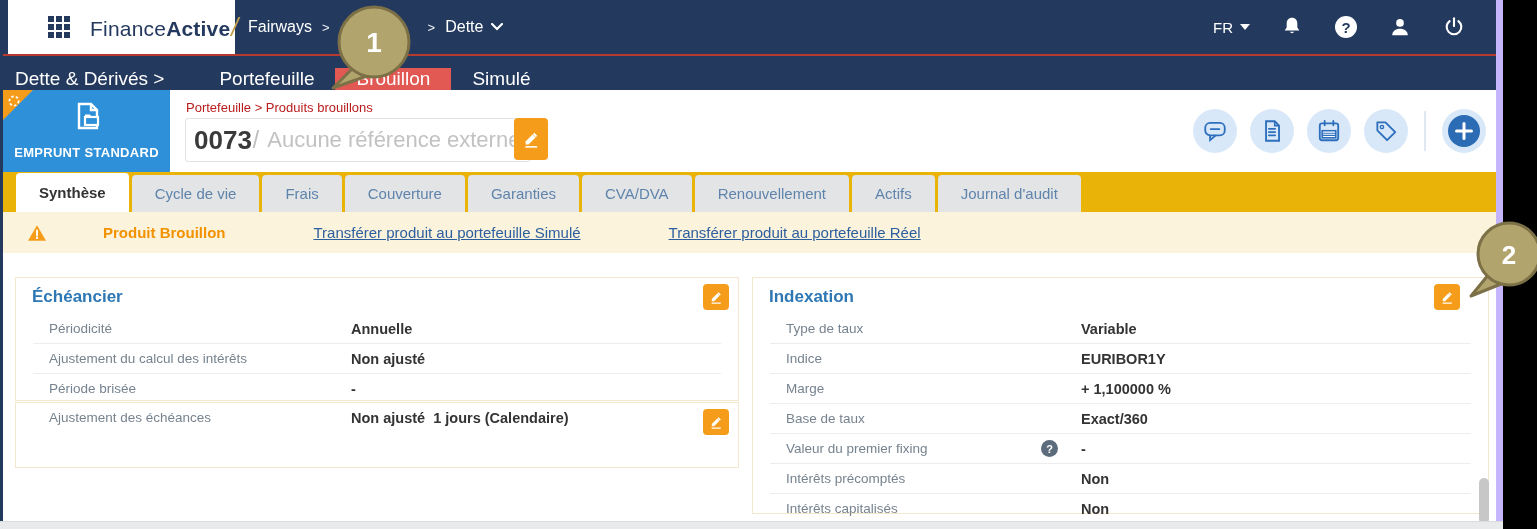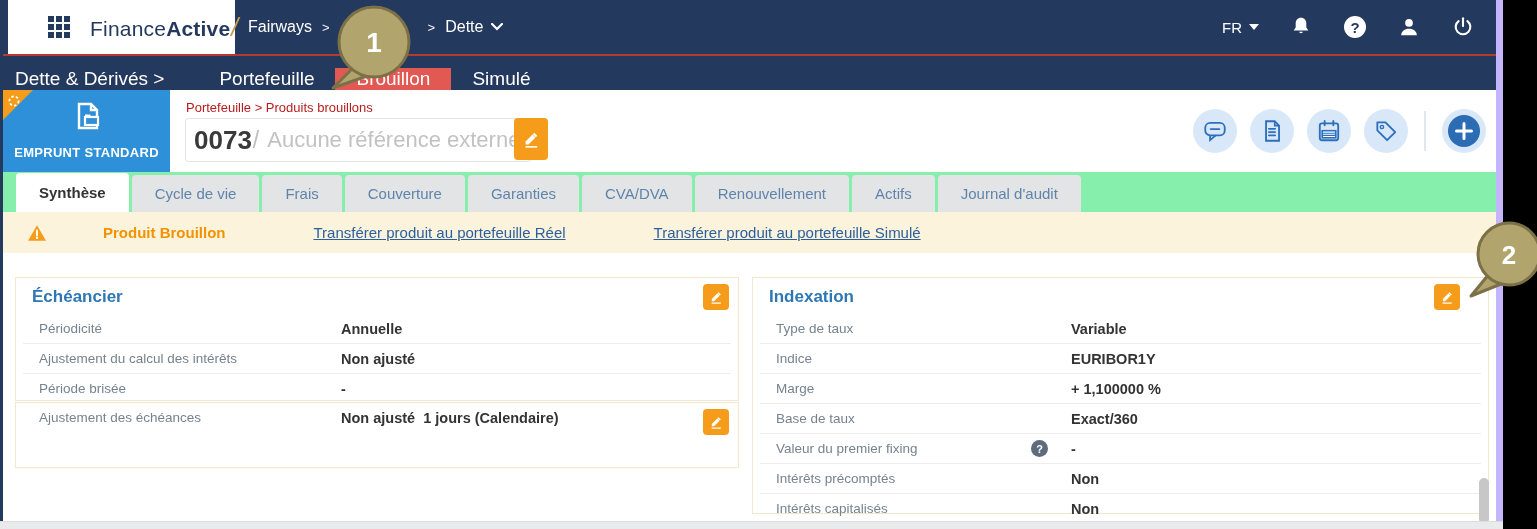--- a/index.html
+++ b/index.html
@@ -17,21 +17,21 @@
   .logo-panel{position:absolute;left:5px;top:0;width:227px;height:54px;background:#fff;display:flex;align-items:center;}
   .grid-icon{display:grid;grid-template-columns:repeat(3,6px);grid-gap:2px;margin-left:40px;}
   .grid-icon i{width:6px;height:6px;background:#24395e;display:block;}
   .logo{margin-left:20px;font-size:21px;color:#24395e;letter-spacing:.2px;}
   .logo b{font-weight:700;}
   .logo .slash{color:#c3a04c;font-size:25px;font-weight:400;margin-left:1px;font-style:italic;}
   .crumb{position:absolute;left:245px;top:0;height:54px;display:flex;align-items:center;color:#fff;font-size:16px;}
   .crumb .sep{margin:0 10px;font-size:13px;opacity:.95;}
   .crumb .gap{width:78px;}
   .chev-down{width:12px;height:8px;margin-left:8px;}
-  .topbar-right{position:absolute;right:7px;top:0;height:54px;display:flex;align-items:center;gap:30px;padding-right:14px;color:#fff;}
+  .topbar-right{position:absolute;right:16px;top:0;height:54px;display:flex;align-items:center;gap:30px;padding-right:14px;color:#fff;}
   .lang{display:flex;align-items:center;gap:7px;font-size:15px;cursor:pointer;}
   .caret{width:0;height:0;border-left:5px solid transparent;border-right:5px solid transparent;border-top:6px solid #fff;}
   .tb-ic{width:24px;height:24px;display:flex;align-items:center;justify-content:center;cursor:pointer;}
   .q-bubble{width:22px;height:22px;border-radius:50%;background:#fff;color:#24395e;font-weight:700;font-size:15px;display:flex;align-items:center;justify-content:center;}
   
   .nav2{position:absolute;left:0;top:56px;width:100%;height:34px;background:#24395e;display:flex;align-items:flex-end;color:#fff;font-size:19px;}
   .nav2 .module{display:flex;align-items:center;padding:0 12px;margin-right:22px;cursor:pointer;}
   .nav2 .ntab{display:flex;align-items:center;padding:0 21px;cursor:pointer;}
   .nav2 .ntab.red{background:#e25853;}
   
@@ -44,37 +44,37 @@
   .pcrumb{position:absolute;left:183px;top:10px;font-size:13px;color:#b91c1c;}
   .ref-box{position:absolute;left:182px;top:28px;height:42px;border:1px solid #e3e3e3;border-radius:3px;display:flex;align-items:center;padding:0 10px 0 8px;}
   .ref-code{font-size:26px;font-weight:700;color:#3a3a3a;}
   .ref-sep{font-size:23px;color:#bdbdbd;margin-left:1px;}
   .ref-text{font-size:22px;color:#c2c2c2;margin-left:8px;}
   .ref-edit{position:absolute;left:511px;top:28px;width:34px;height:42px;background:#f59d1a;border-radius:4px;display:flex;align-items:center;justify-content:center;cursor:pointer;}
   .hicons{position:absolute;right:10px;top:19px;display:flex;align-items:center;gap:13px;}
   .circ{width:44px;height:44px;border-radius:50%;background:#d9e8f9;display:flex;align-items:center;justify-content:center;cursor:pointer;}
   .vdiv{width:2px;height:40px;background:#dfe7f0;margin:0 3px;}
   
-  .tabbar{position:absolute;left:0;top:172px;width:100%;height:40px;background:#86efac;display:flex;align-items:flex-end;padding-left:13px;box-sizing:border-box;}
+  .tabbar{position:absolute;left:0;top:172px;width:100%;height:40px;background:#eab308;display:flex;align-items:flex-end;padding-left:13px;box-sizing:border-box;}
   .tab{height:37px;display:flex;align-items:center;padding:0 23px;background:#e3e4e5;color:#5f84ac;font-size:15px;border-radius:4px 4px 0 0;margin-right:3px;cursor:pointer;white-space:nowrap;}
   .tab.active{background:#fff;color:#333;font-weight:700;height:39px;}
   
   .warnbar{position:absolute;left:0;top:212px;width:100%;height:41px;background:#fbf3dc;display:flex;align-items:center;padding-left:24px;box-sizing:border-box;gap:44px;}
   .warn-title{color:#f39200;font-weight:700;font-size:15px;margin-left:12px;}
   .warn-link{color:#2d5f9e;font-size:15px;text-decoration:underline;margin-left:44px;cursor:pointer;}
   
   .panel{position:absolute;background:#fff;border:1px solid #f3e7cd;box-sizing:border-box;}
   .p1{left:12px;top:277px;width:724px;height:124px;}
   .p2{left:12px;top:402px;width:724px;height:66px;}
   .p3{left:749px;top:277px;width:737px;height:237px;}
   .ptitle{color:#2e77b5;font-size:17px;font-weight:700;padding:9px 16px 7px;}
   .edit-btn{position:absolute;top:6px;width:26px;height:26px;background:#f59d1a;border-radius:4px;display:flex;align-items:center;justify-content:center;cursor:pointer;}
   .p1 .edit-btn,.p2 .edit-btn{right:9px;}
   .p3 .edit-btn{right:28px;}
-  .prow{position:relative;height:29px;display:flex;align-items:center;border-bottom:1px solid #ededed;margin:0 7px;}
+  .prow{position:relative;height:29px;display:flex;align-items:center;border-bottom:1px solid #ededed;margin:0 17px;}
   .prow:last-child{border-bottom:none;}
   .prow .lab{position:absolute;left:16px;color:#76838f;font-size:13.5px;}
   .prow .val{position:absolute;font-size:14.5px;font-weight:700;color:#333;white-space:pre-wrap;}
   .p1 .val,.p2 .val{left:318px;}
   .p3 .val{left:311px;}
   .help-ic{position:absolute;left:271px;top:6px;width:17px;height:17px;border-radius:50%;background:#5d6c7c;color:#fff;font-size:11px;font-weight:700;display:flex;align-items:center;justify-content:center;}
   
   .vthumb{position:absolute;right:7px;top:478px;width:10px;height:46px;background:#c7c7c7;border-radius:5px;}
   .hscroll{position:absolute;left:0;top:521px;width:1503px;height:8px;background:#e9eaeb;border-top:1px solid #dcdcdc;box-sizing:border-box;}
   
@@ -227,22 +227,22 @@
     <span class="tab">Journal d'audit</span>
   </div>
 
   <div class="warnbar">
     <svg width="20" height="18" viewBox="0 0 24 22">
         <path d="M12 1.5 L23 20.5 H1 Z" fill="#f59d1a"></path>
         <path d="M12 8 v6" stroke="#fff" stroke-width="2.4" stroke-linecap="round"></path>
         <circle cx="12" cy="17" r="1.4" fill="#fff"></circle>
       </svg>
     <span class="warn-title">Produit Brouillon</span>
+    <span class="warn-link">Transférer produit au portefeuille Simulé</span>
     <span class="warn-link">Transférer produit au portefeuille Réel</span>
-    <span class="warn-link">Transférer produit au portefeuille Simulé</span>
   </div>
 
   <div class="panel p1">
     <div class="ptitle">Échéancier</div>
     <span class="edit-btn">
       <svg width="14" height="14" viewBox="0 0 16 16">
           <path d="M3.2 10.2 V12.8 h2.6 L12 6.6 9.4 4 Z" fill="#fff"></path>
           <path d="M10.3 3.1 L12.9 5.7" stroke="#fff" stroke-width="1.8"></path>
           <path d="M3 15 h10.5" stroke="#fff" stroke-width="1.4"></path>
         </svg>

